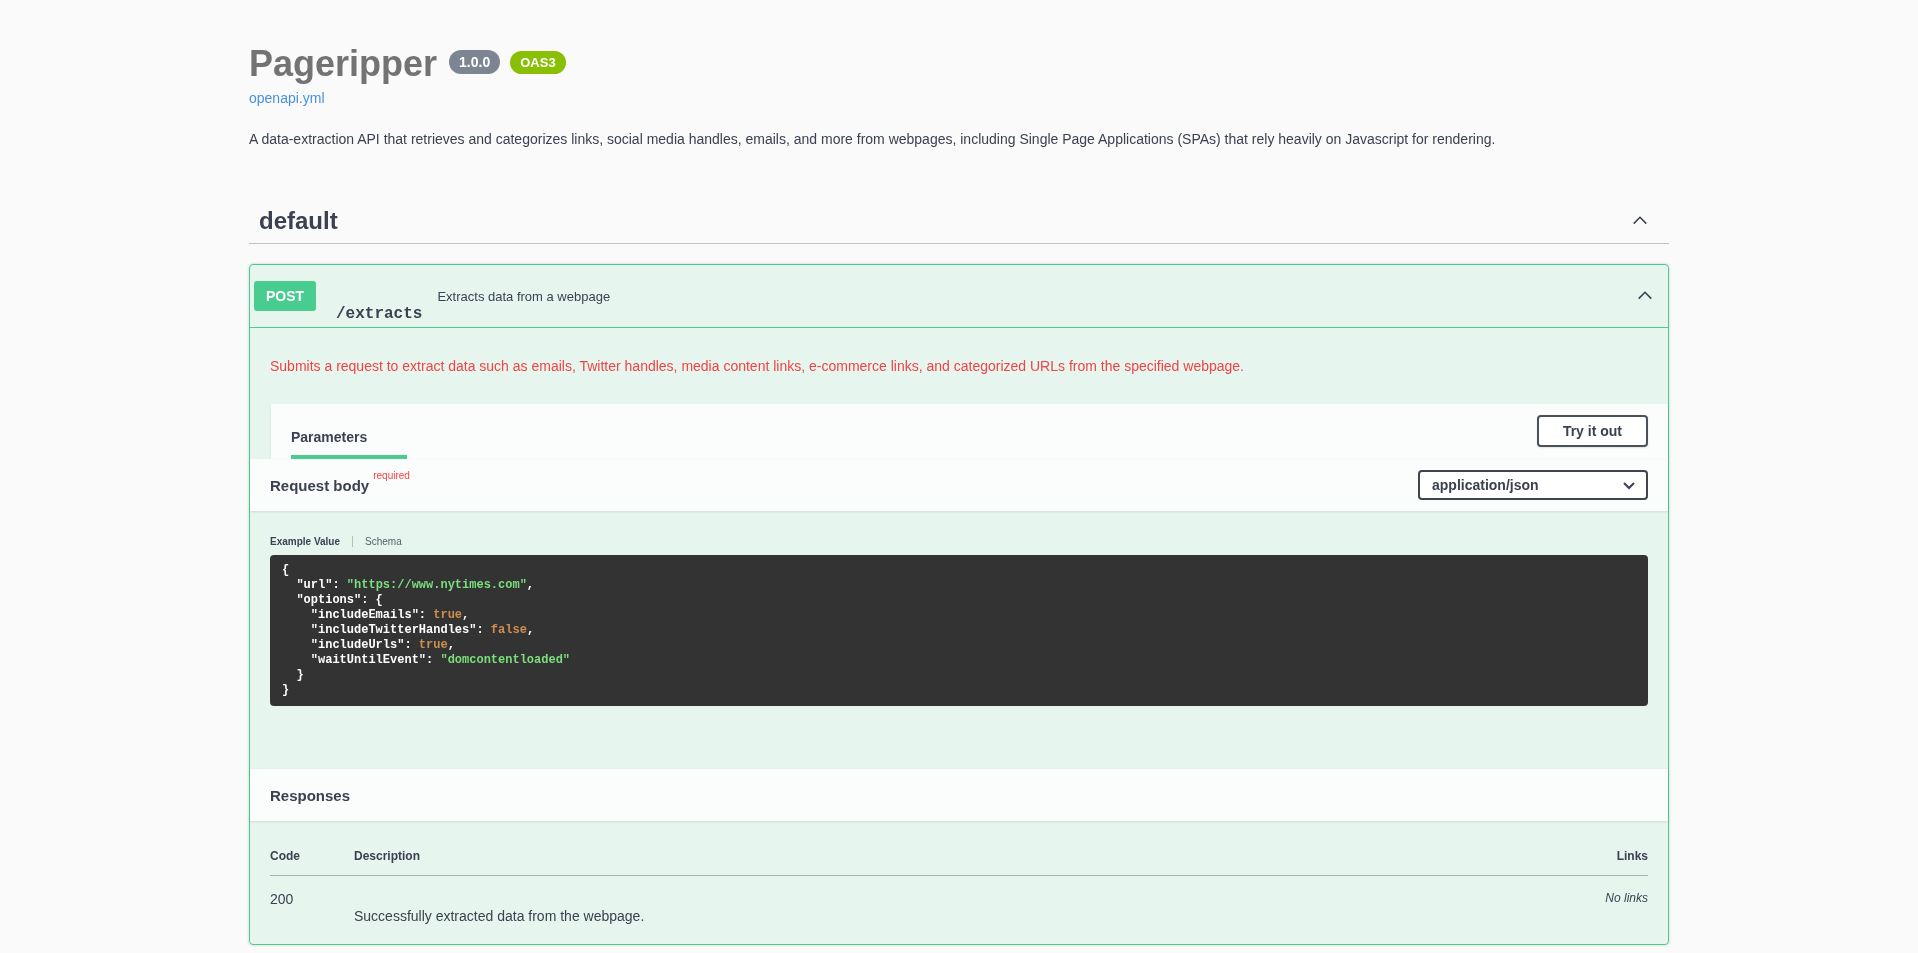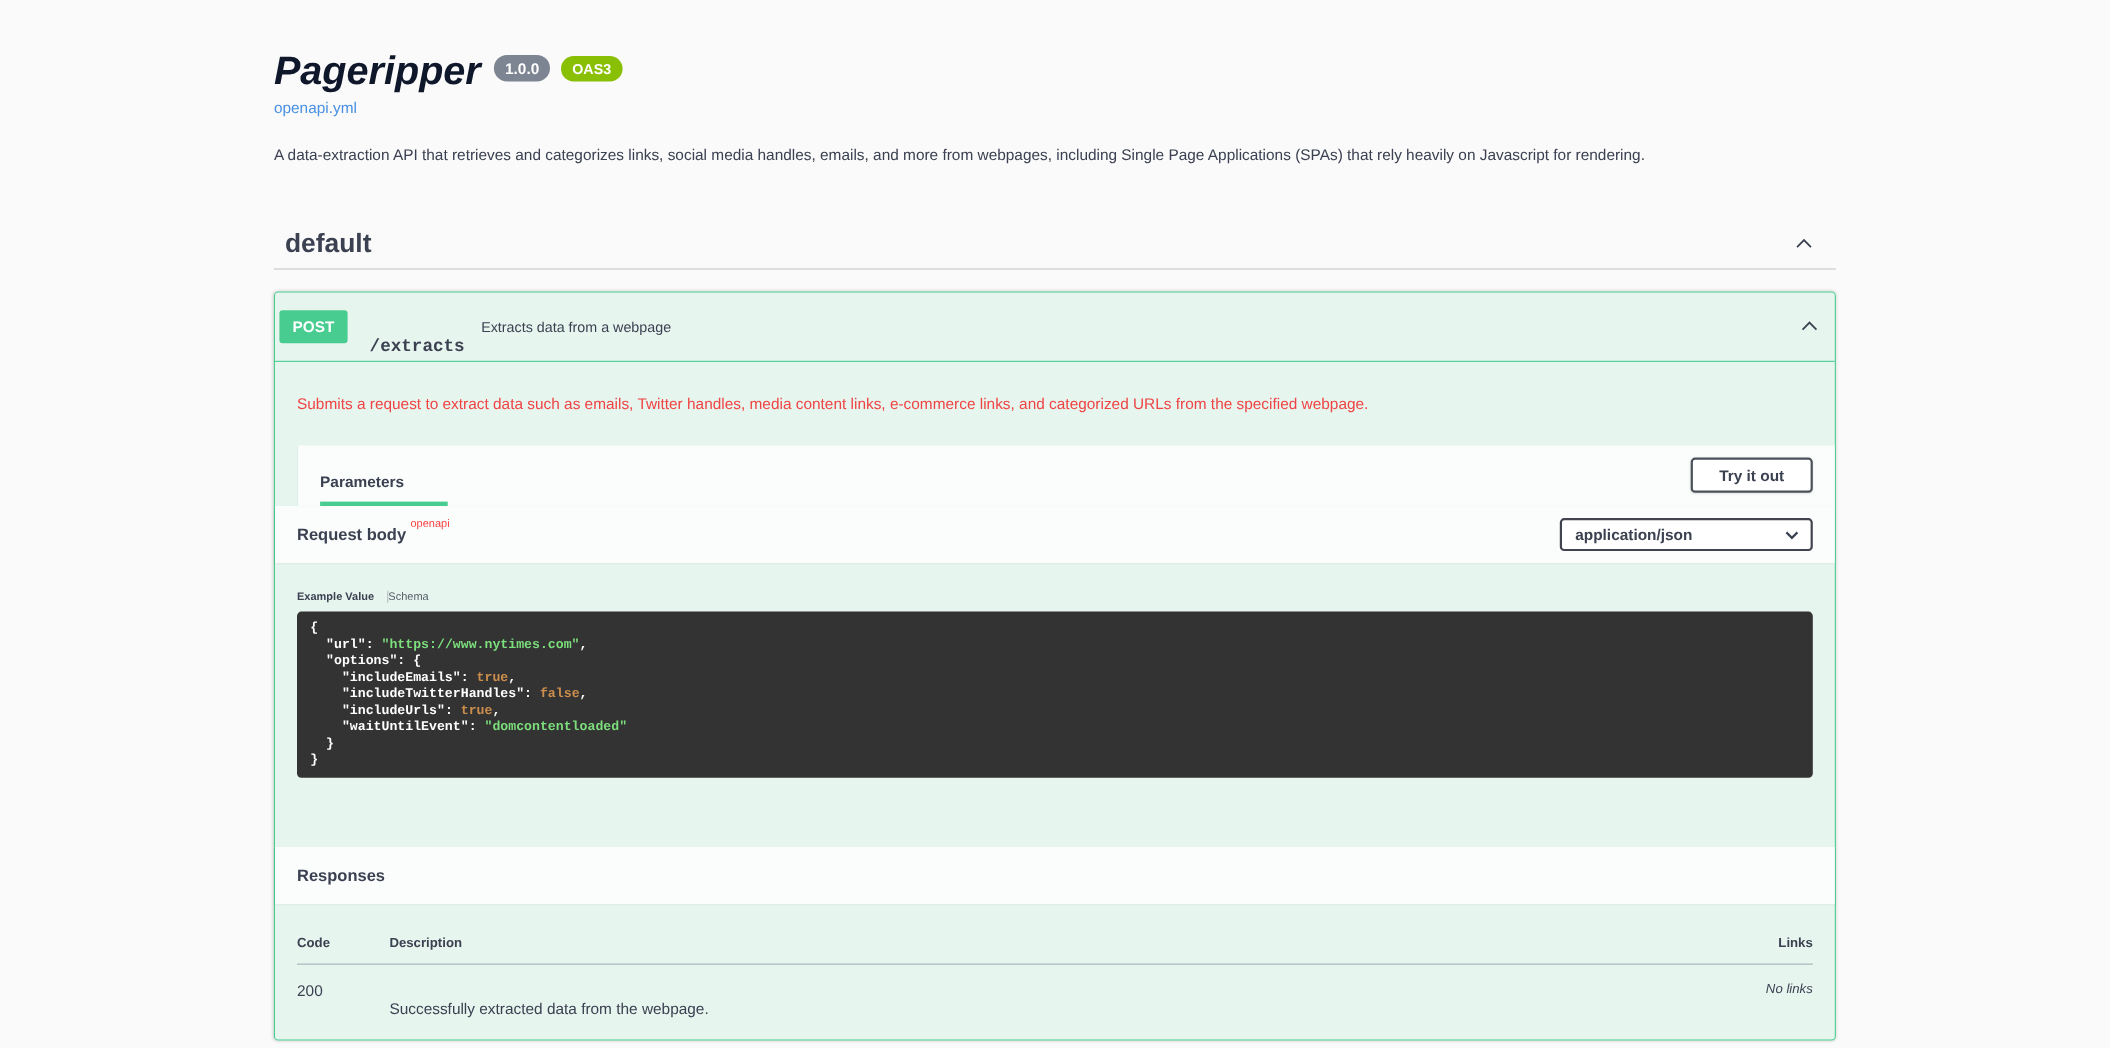--- a/index.html
+++ b/index.html
@@ -7,21 +7,21 @@
   body {
     background: #fafafa;
     font-family: "Liberation Sans", sans-serif;
     color: #3b4151;
   }
   .container { max-width: 1460px; margin: 0 auto; padding: 0 20px; }
 
   
   .information-container { padding-top: 42px; }
   .title-row { display: flex; align-items: flex-start; }
-  .api-title { font-size: 36px; font-weight: 700; color: #0f172a; line-height: 1.2; font-style: italic; }
+  .api-title { font-size: 36px; font-weight: 700; color: #737373; line-height: 1.2; }
   .badge { display: inline-block; border-radius: 57px; color: #fff; font-weight: 700; vertical-align: middle; }
   .version-badge { background: #7d8492; font-size: 14px; padding: 4px 10px; margin-left: 12px; margin-top: 8px; }
   .oas-badge { background: #89bf04; font-size: 13px; padding: 4px 10px; margin-left: 10px; margin-top: 9px; }
   .spec-link { display: inline-block; margin-top: 5px; font-size: 14px; color: #4990e2; text-decoration: none; cursor: pointer; }
   .api-description { margin-top: 24px; font-size: 14px; color: #3b4151; }
 
   
   .tag-section { margin-top: 50px; }
   .opblock-tag {
     display: flex; align-items: center;
@@ -96,21 +96,21 @@
     font-size: 14px; font-weight: 700; color: #3b4151;
     padding: 5px 40px 5px 12px; min-width: 230px;
     cursor: pointer; display: flex; align-items: center;
   }
   .content-type-select svg { position: absolute; right: 10px; top: 50%; transform: translateY(-50%); }
 
   .model-example { padding: 25px 20px 63px; }
   .example-tabs { display: flex; align-items: flex-start; list-style: none; font-size: 10px; }
   .example-tabs .tab { cursor: pointer; }
   .tab-example { font-weight: 700; color: #3b4151; padding-right: 12px; }
-  .tab-schema { color: #57606a; border-left: 1px solid rgba(59,65,81,.3); }
+  .tab-schema { color: #57606a; padding-left: 12px; border-left: 1px solid rgba(59,65,81,.3); }
 
   .example-code {
     margin-top: 8px;
     background: #333333;
     border-radius: 4px;
     padding: 8px 12px;
     font-family: "Liberation Mono", monospace;
     font-size: 12px; line-height: 15px;
     color: #ffffff;
     white-space: pre;
@@ -185,21 +185,21 @@
           <div class="op-description-wrapper">Submits a request to extract data such as emails, Twitter handles, media content links, e-commerce links, and categorized URLs from the specified webpage.</div>
 
           <div class="opblock-section-header params-header">
             <div class="tab-param">Parameters</div>
             <span class="spacer"></span>
             <button class="try-out-btn">Try it out</button>
           </div>
 
           <div class="opblock-section-header rb-header">
             <div>
-              <span class="rb-title">Request body</span><sup class="rb-required">openapi</sup>
+              <span class="rb-title">Request body</span><sup class="rb-required">required</sup>
             </div>
             <span class="spacer"></span>
             <div class="content-type-select">
               <span>application/json</span>
               <span>
                 <svg width="14" height="10" viewBox="0 0 14 10">
                     <path d="M2 3 L7 8 L12 3" fill="none" stroke="#3b4151" stroke-width="2"></path>
                   </svg>
               </span>
             </div>

